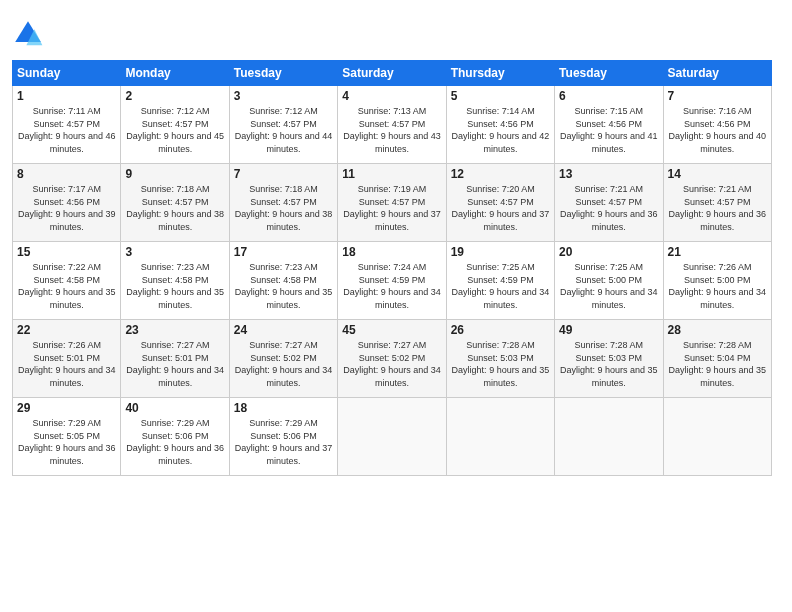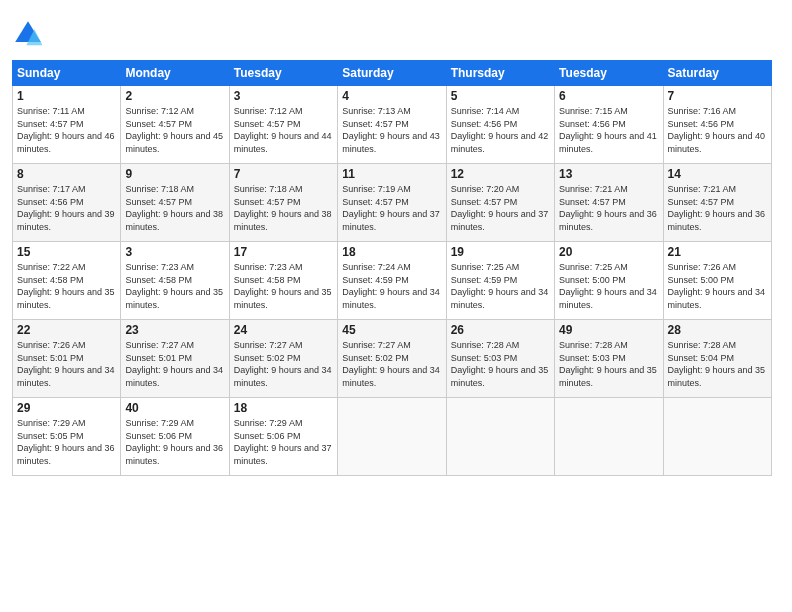--- a/index.html
+++ b/index.html
@@ -80,20 +80,21 @@
       font-size: 12px;
       font-weight: bold;
       color: #222;
       display: block;
       margin-bottom: 2px;
     }
     .day-info {
       font-size: 9px;
       line-height: 1.4;
       color: #333;
+      text-align: center;
     }
     td.empty {
       background: #f9f9f9;
     }
   </style>
 </head>
 <body>
 
 <div class="page">
   <div class="header">

